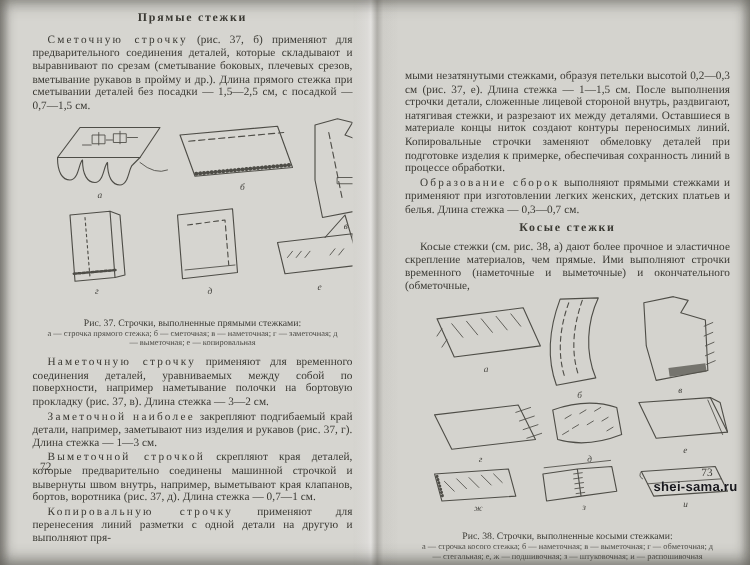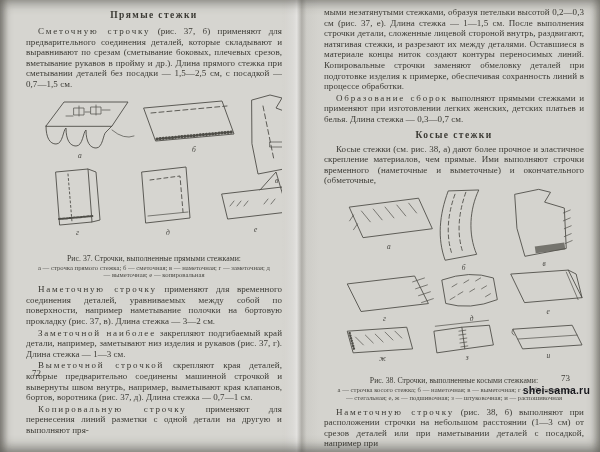--- a/index.html
+++ b/index.html
@@ -11,21 +11,21 @@
   .book{position:absolute;inset:0;
     background:linear-gradient(90deg,#b3b1ac 0,#d6d5d0 8px,#d6d5d0 47%,#c9c7c2 49%,#d8d7d2 51%,#d4d3ce 53%,#d4d3ce calc(100% - 8px),#bcbab5 100%);}
   .page{position:absolute;top:0;height:398px;color:#3b3a34;}
   .page.left{left:4px;width:292px;}
   .page.right{left:304px;width:292px;}
   .content{position:absolute;inset:0;}
   .page.left .content{padding:7px 14px 0 22px;}
   .page.right .content{padding:7px 12px 0 20px;}
   p{margin:0 0 1px 0;font-size:9px;line-height:10.6px;text-align:justify;
     text-indent:12px;letter-spacing:.05px;}
-  p.cont{text-indent:0;}
+  p.cont{text-indent:0;margin-top:48px;}
   .lead{letter-spacing:1.8px;margin-top:26px;}
   h2{font-size:9.5px;font-weight:bold;text-align:center;letter-spacing:1.4px;
      margin:3px 0 6px 0;}
   h2.r{margin:5px 0 4px 0;}
   .figure{position:relative;}
   .fig37{height:150px;margin-top:2px;}
   .fig38{height:176px;margin-top:2px;}
   svg{display:block;width:100%;height:100%;}
   .sketch{stroke:#4e4d47;fill:none;stroke-width:.9;stroke-linejoin:round;stroke-linecap:round;}
   .thin{stroke-width:.7;}

